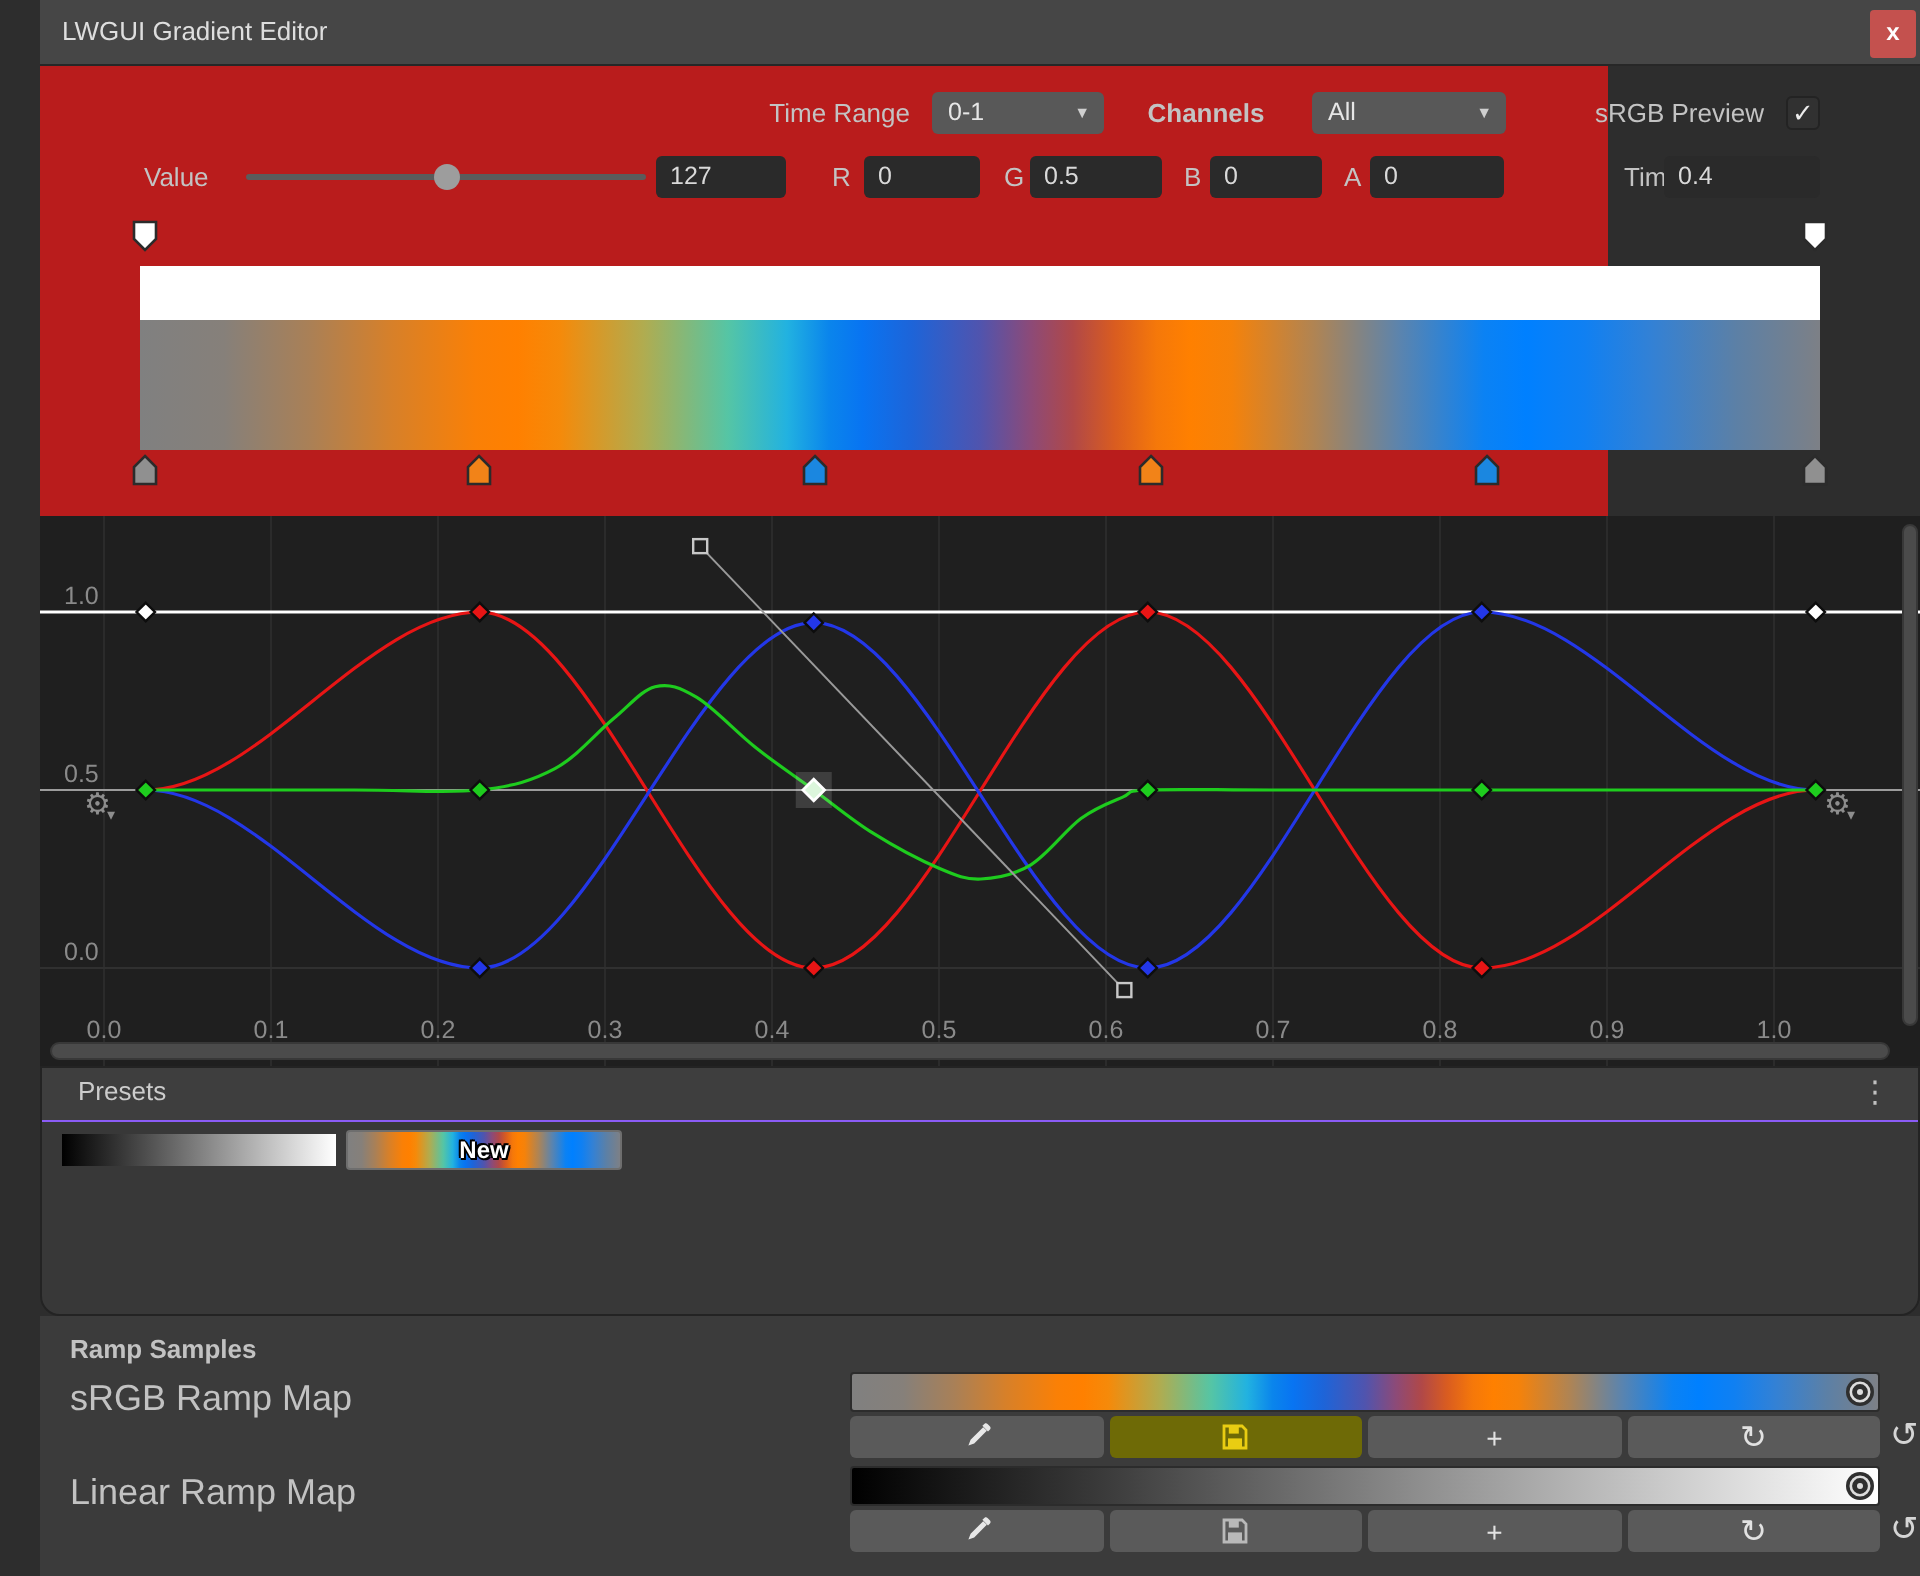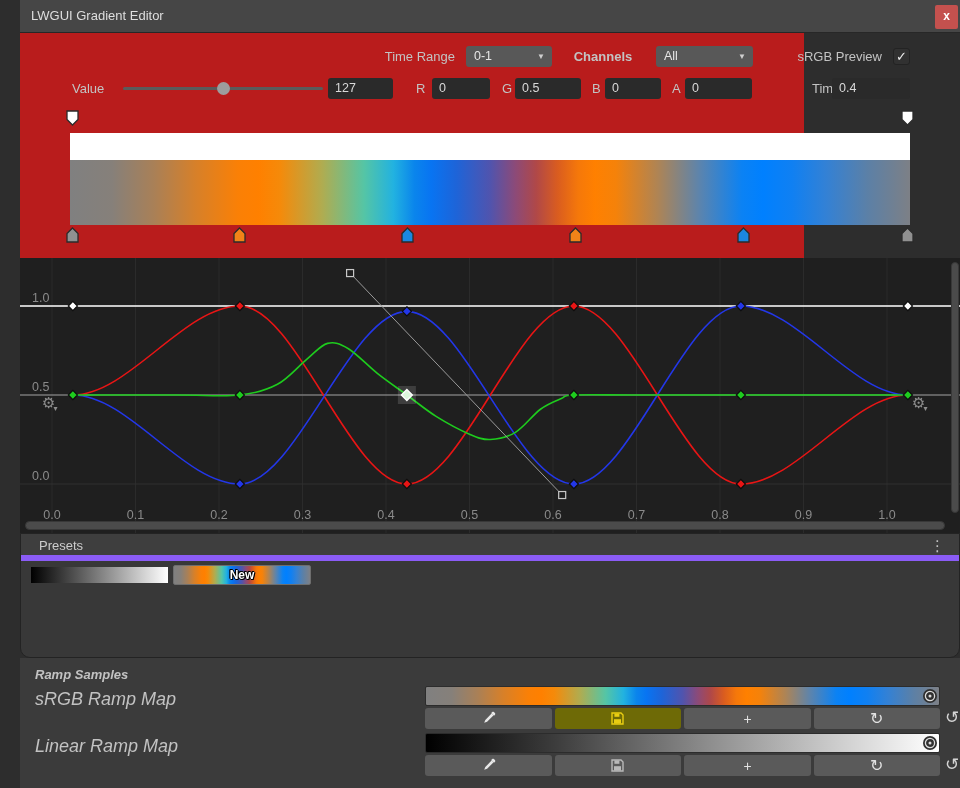--- a/index.html
+++ b/index.html
@@ -31,29 +31,29 @@
   #gradient-bar{left:50px;top:127px;width:840px;height:65px;}
   
   #curve-area{left:20px;top:258px;width:940px;height:275px;background:#1f1f1f;}
   #hscroll{left:5px;top:263px;width:920px;height:9px;background:#4b4b4b;border-radius:5px;border:1px solid #383838;box-sizing:border-box;}
   #vscroll{left:931px;top:4px;width:8px;height:251px;background:#4b4b4b;border-radius:4px;border:1px solid #383838;box-sizing:border-box;}
   .gear{position:absolute;color:#8d8d8d;font-size:15px;cursor:pointer;line-height:15px;}
   .gear .tri{font-size:8px;position:relative;top:3px;left:-2px;color:#8d8d8d;}
   
   #presets{left:20px;top:533px;width:940px;height:125px;background:#383838;border:1px solid #232323;
     border-radius:0 0 10px 10px;box-sizing:border-box;}
-  #presets-header{left:0;top:0;width:938px;height:27px;background:#3e3e3e;border-bottom:6px solid #8b5cf6;box-sizing:border-box;}
+  #presets-header{left:0;top:0;width:938px;height:27px;background:#3e3e3e;border-bottom:1px solid #8b5cf6;box-sizing:border-box;}
   #presets-title{left:18px;top:4px;font-size:13px;color:#cccccc;}
   #presets-menu{right:14px;top:3px;color:#c0c0c0;font-size:15px;cursor:pointer;letter-spacing:0;}
   #preset-1{left:10px;top:33px;width:137px;height:16px;cursor:pointer;}
   #preset-2{left:152px;top:31px;width:136px;height:18px;border:1px solid #6e6e6e;border-radius:2px;cursor:pointer;
     text-align:center;color:#fff;font-weight:bold;font-size:12px;line-height:18px;
     text-shadow:-1px 0 #000,1px 0 #000,0 -1px #000,0 1px #000,1px 1px #000,-1px -1px #000;}
   
-  #inspector{left:20px;top:658px;width:940px;height:130px;background:#3b3b3b;font-style:italic;}
+  #inspector{left:20px;top:658px;width:940px;height:130px;background:#3b3b3b;}
   #ramp-heading{left:15px;top:9px;font-size:13px;font-weight:bold;color:#c2c2c2;}
   .ramp-label{left:15px;font-size:18px;color:#c2c2c2;}
   .ramp-bar{left:405px;width:515px;height:20px;border-radius:2px;border:1px solid #2c2c2c;box-sizing:border-box;cursor:pointer;}
   .picker{position:absolute;right:2px;top:2px;width:14px;height:14px;background:#2f2f2f;border-radius:7px;}
   .btnrow{left:405px;width:515px;height:21px;display:flex;gap:3px;}
   .rbtn{flex:1;background:#5a5a5a;border-radius:3px;height:21px;display:flex;align-items:center;justify-content:center;
     color:#e2e2e2;font-size:14px;cursor:pointer;}
   .rbtn.hl{background:#6e6a06;}
   .undo{position:absolute;left:925px;width:18px;height:21px;color:#d5d5d5;font-size:17px;line-height:20px;cursor:pointer;}
   svg{display:block;}

